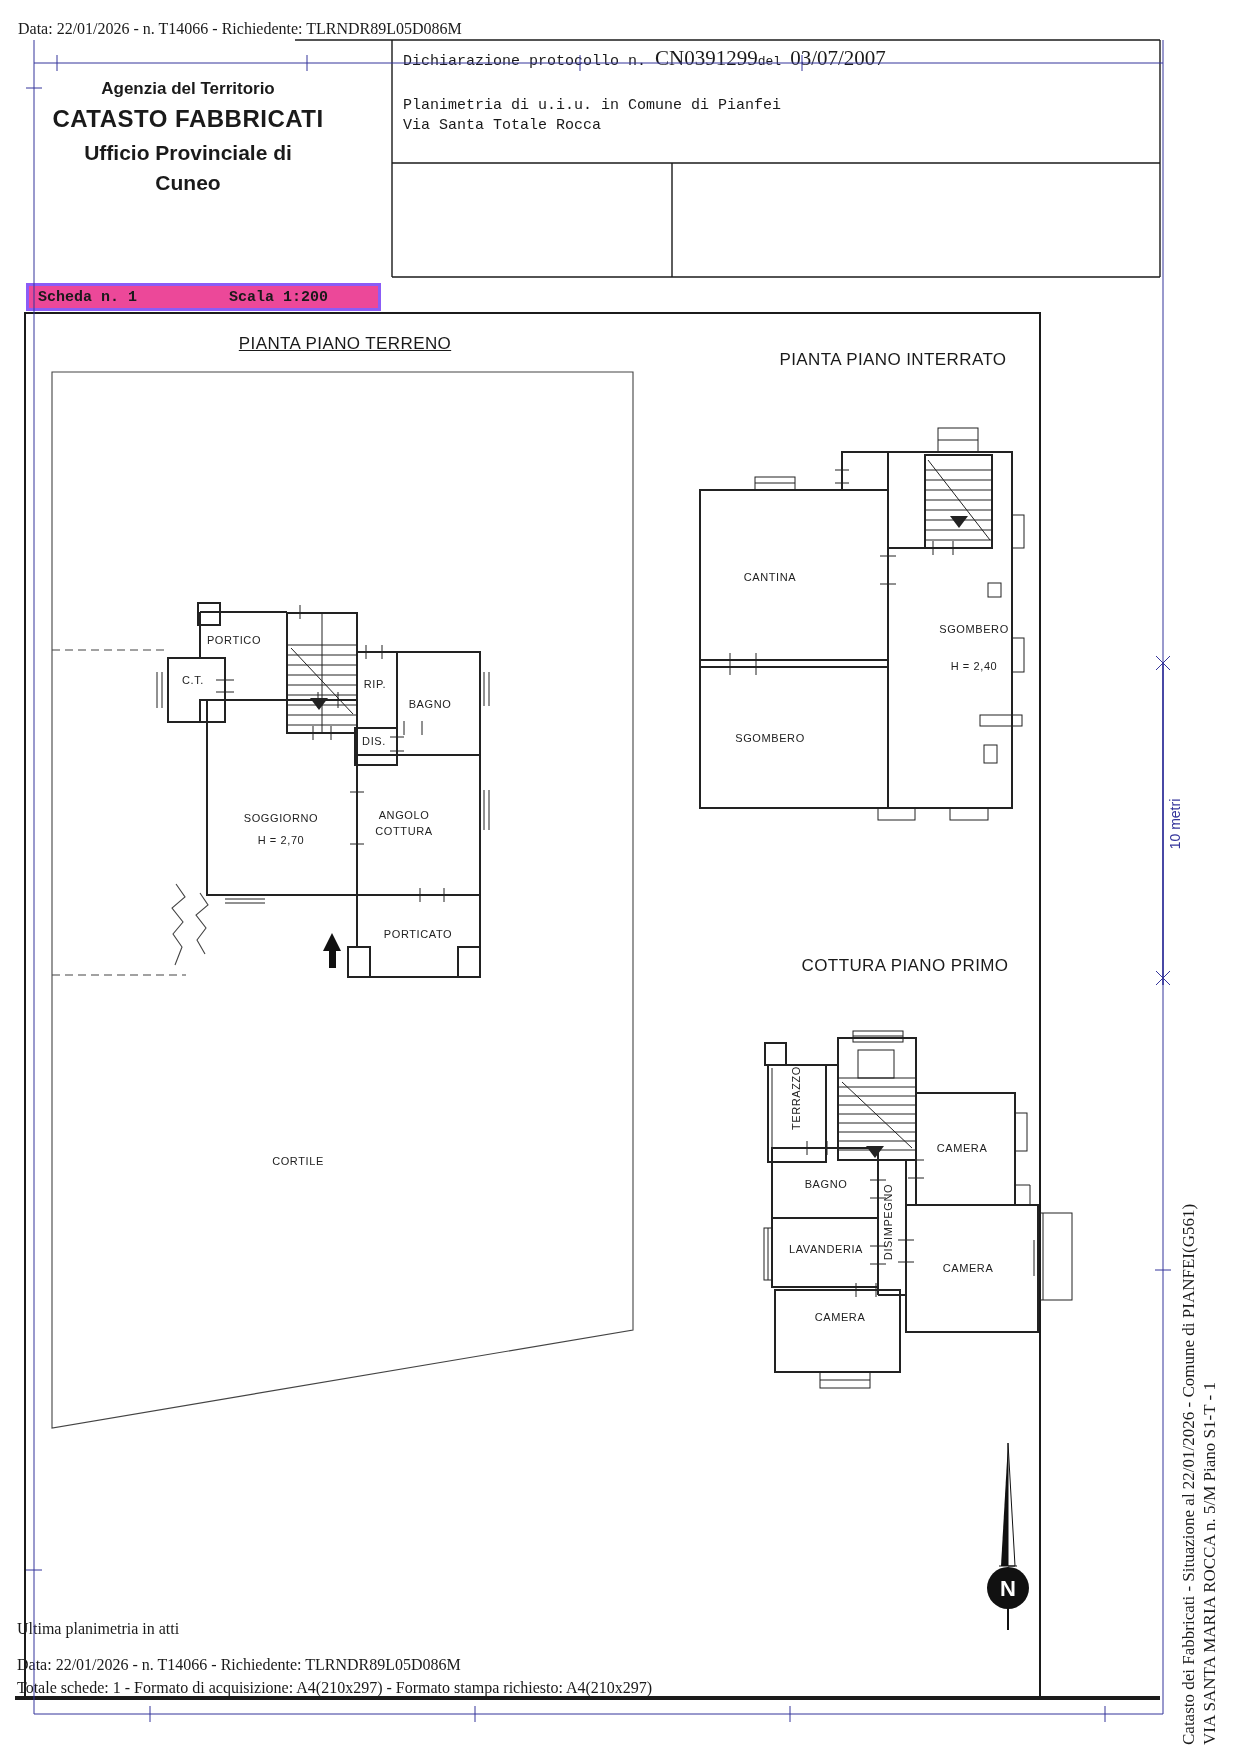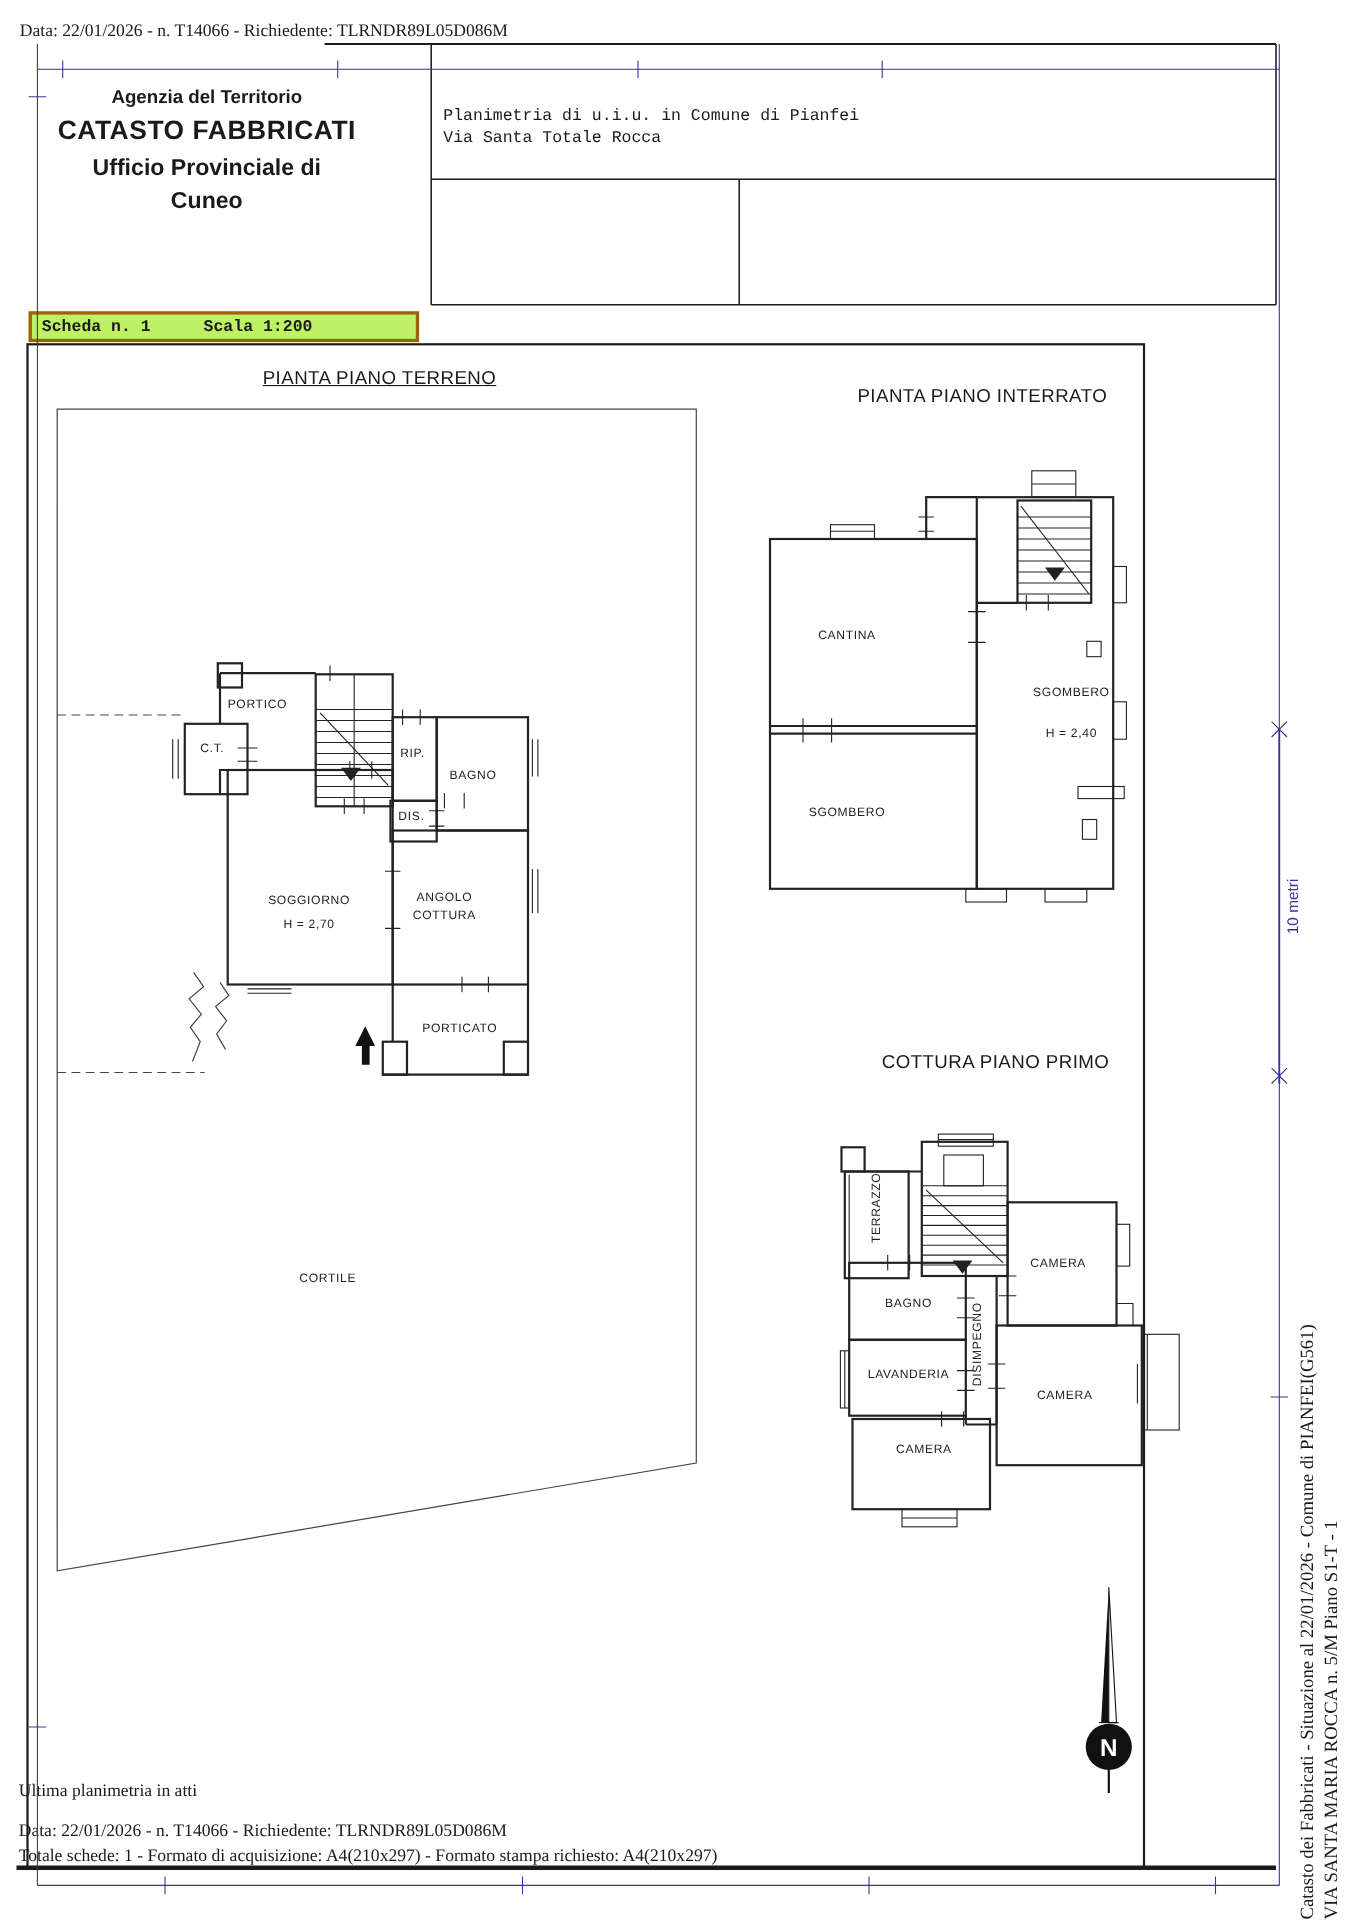--- a/index.html
+++ b/index.html
@@ -11,24 +11,24 @@
   .sans{font-family:"Liberation Sans", sans-serif;}
   .hdr-line{font-size:16px;white-space:nowrap;}
   .agency{width:280px;text-align:center;font-weight:bold;line-height:1.1;}
   .agency .a1{font-size:17px;}
   .agency .a2{font-size:24px;margin-top:7px;letter-spacing:.5px;}
   .agency .a3{font-size:21px;margin-top:9px;}
   .agency .a4{font-size:21px;margin-top:7px;}
   .decl{font-size:15px;white-space:nowrap;}
   .decl .big{font-family:"Liberation Serif",serif;font-size:21px;}
   .decl .small{font-size:13px;}
-  .sheetbox{border:3px solid #a16207;height:22px;display:flex;align-items:center;
+  .sheetbox{border:3px solid #8b5cf6;height:22px;display:flex;align-items:center;
             font-family:"Liberation Mono","DejaVu Sans Mono",monospace;font-size:15px;
-            font-weight:600;white-space:nowrap;padding-left:9px;background:#bef264;}
-  .sheetbox .scala{margin-left:48px;font-family:Liberation Mono, monospace;}
+            font-weight:600;white-space:nowrap;padding-left:9px;background:#ec4899;}
+  .sheetbox .scala{margin-left:92px;font-family:Liberation Mono, monospace;}
   .frame{border:2px solid #1b1b1b;}
   .ptitle{font-family:"Liberation Sans",sans-serif;font-size:17px;letter-spacing:.4px;
           white-space:nowrap;transform:translateX(-50%);}
   .foot{font-size:16px;white-space:nowrap;}
   .side-rot{transform:rotate(-90deg);transform-origin:0 0;font-size:17px;line-height:21px;
             white-space:nowrap;width:700px;}
   svg text{font-family:"Liberation Sans",sans-serif;}
   .rl{font-size:11px;fill:#222;letter-spacing:.6px;text-anchor:middle;}
   .noevt{pointer-events:none;}
 </style>
@@ -39,20 +39,25 @@
 
   <div class="abs hdr-line serif" style="left:18px;top:20px;">Data: 22/01/2026 - n. T14066 - Richiedente: TLRNDR89L05D086M</div>
 
   <div class="abs agency sans" style="left:48px;top:80px;">
     <div class="a1">Agenzia del Territorio</div>
     <div class="a2">CATASTO FABBRICATI</div>
     <div class="a3">Ufficio Provinciale di</div>
     <div class="a4">Cuneo</div>
   </div>
 
+  <div class="abs decl mono" style="left:403px;top:46px;">
+    <span>Dichiarazione protocollo n.</span>
+    <span class="big">CN0391299</span><span class="small">del</span>
+    <span class="big">03/07/2007</span>
+  </div>
   <div class="abs decl mono" style="left:403px;top:97px;">Planimetria di u.i.u. in Comune di Pianfei</div>
   <div class="abs decl mono" style="left:403px;top:117px;">Via Santa Totale Rocca</div>
 
   <div class="abs sheetbox" style="left:26px;top:283px;width:340px;">
     <span>Scheda n. 1</span>
     <span class="scala">Scala 1:200</span>
   </div>
 
   <div class="abs frame" style="left:24px;top:312px;width:1013px;height:1383px;"></div>
 

